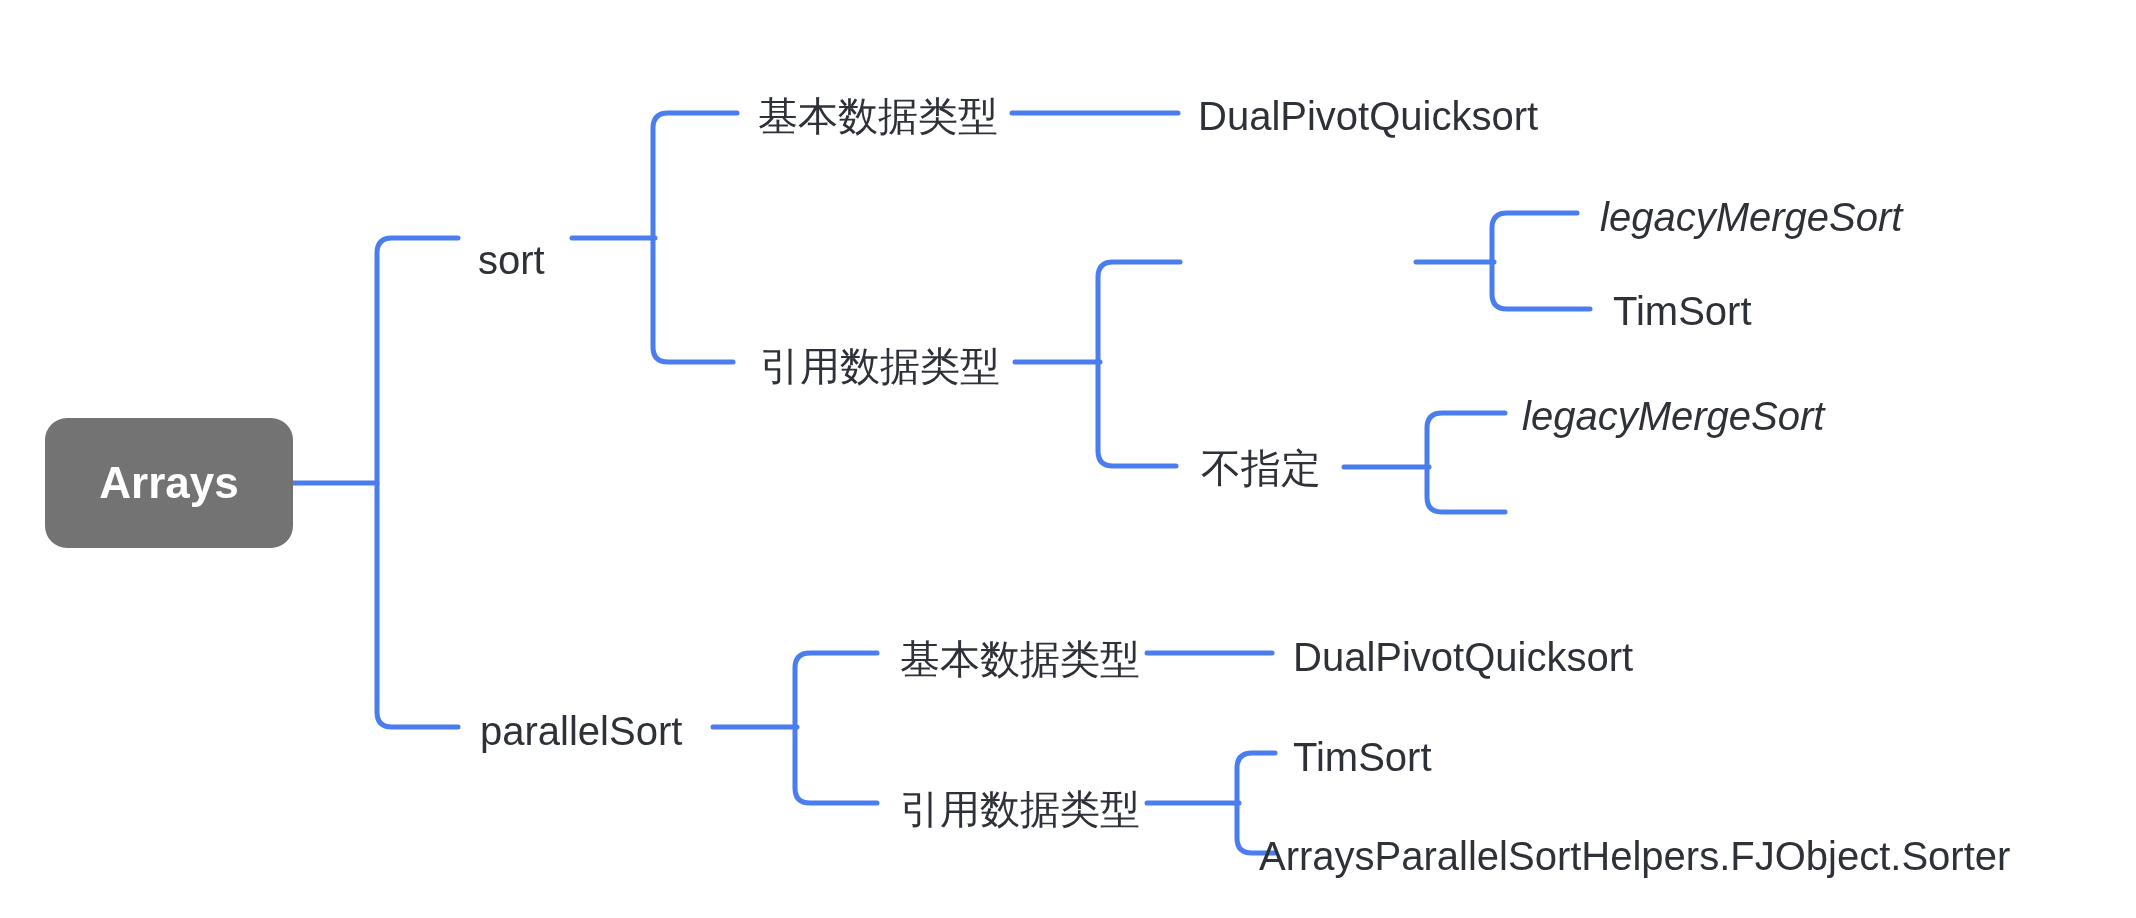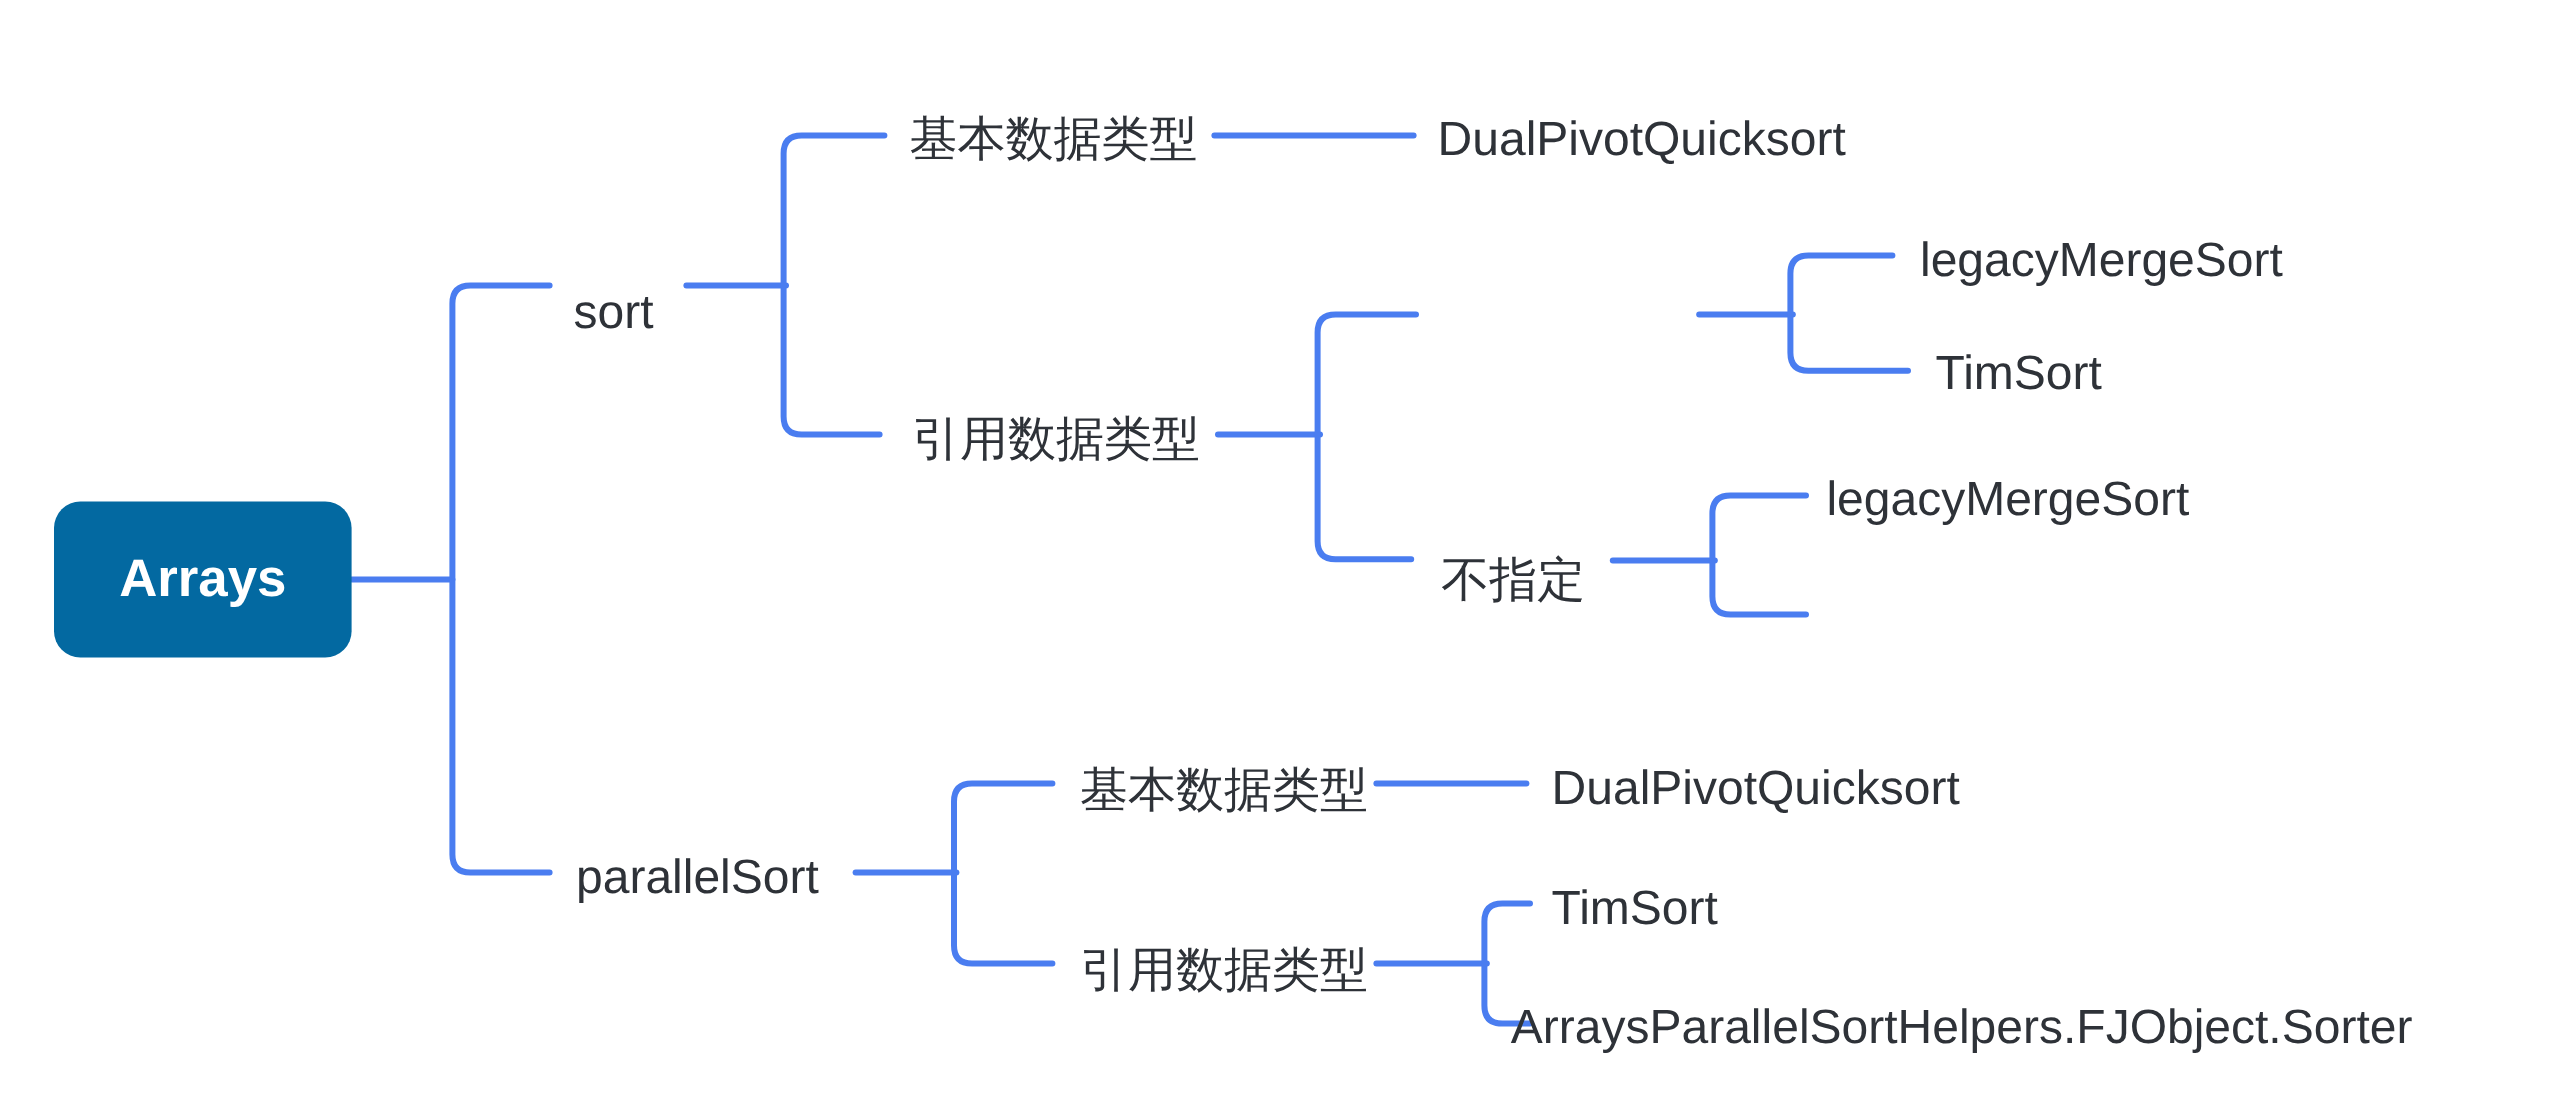--- a/index.html
+++ b/index.html
@@ -7,31 +7,31 @@
     position:relative;
     width:2136px;height:918px;
     background:#ffffff;
     overflow:hidden;
     font-family:"Liberation Sans","DejaVu Sans",sans-serif;
   }
   #connectors{position:absolute;left:0;top:0;width:2136px;height:918px;}
   #connectors path{fill:none;stroke:#4a7df0;stroke-width:5;stroke-linecap:round;stroke-linejoin:round;}
   .root-box{
     position:absolute;left:45px;top:418px;width:248px;height:130px;
-    background:#0369a1;border-radius:22px;
+    background:#737373;border-radius:22px;
     display:flex;align-items:center;justify-content:center;
     color:#ffffff;font-size:44px;font-weight:bold;
     cursor:default;
   }
   .node{
     position:absolute;transform:translateY(-50%);
     white-space:nowrap;line-height:1.15;
     font-size:40px;color:#2e3238;cursor:default;
   }
-  .italic{text-align:right;}
+  .italic{font-style:italic;text-align:right;}
   .watermark{
     position:absolute;transform:translateY(-50%);
     white-space:nowrap;font-size:27px;font-weight:600;color:#9e9e9e;
     text-shadow:1px 1px 0 #ffffff,-1px -1px 0 #ffffff,1px -1px 0 #ffffff,-1px 1px 0 #ffffff,0 0 4px #ffffff;
   }
 </style>
 </head>
 <body>
 
 <div id="canvas">
@@ -68,21 +68,21 @@
   <div class="root-box">Arrays</div>
 
   <div class="node" style="left:478px;top:260px;">sort</div>
   <div class="node" style="left:480px;top:731px;">parallelSort</div>
 
   <div class="node" style="left:758px;top:116px;">基本数据类型</div>
   <div class="node" style="left:1198px;top:116px;">DualPivotQuicksort</div>
   <div class="node" style="left:760px;top:366px;">引用数据类型</div>
   <div class="node italic" style="left:1600px;top:217px;">legacyMergeSort</div>
   <div class="node" style="left:1613px;top:311px;">TimSort</div>
-  <div class="node" style="left:1201px;top:484px;">不指定</div>
+  <div class="node" style="left:1201px;top:468px;">不指定</div>
   <div class="node italic" style="left:1522px;top:416px;">legacyMergeSort</div>
 
   <div class="node" style="left:900px;top:659px;">基本数据类型</div>
   <div class="node" style="left:1293px;top:657px;">DualPivotQuicksort</div>
   <div class="node" style="left:900px;top:809px;">引用数据类型</div>
   <div class="node" style="left:1293px;top:757px;">TimSort</div>
   <div class="node" style="left:1259px;top:856px;">ArraysParallelSortHelpers.FJObject.Sorter</div>
 
 
 </div>

